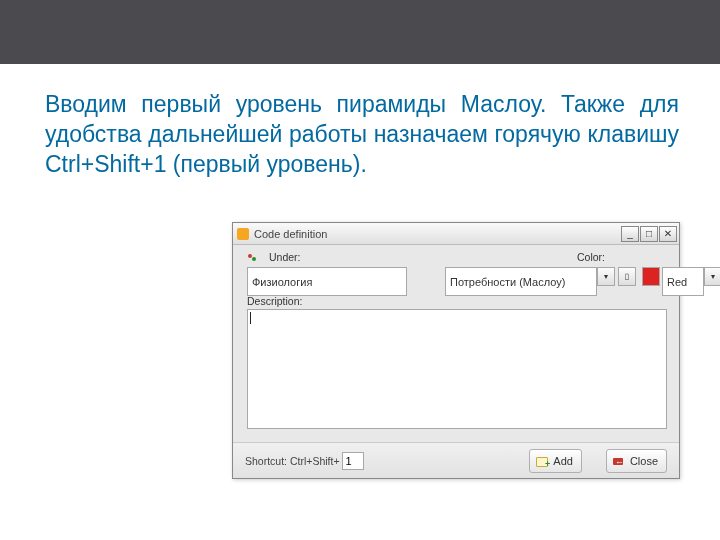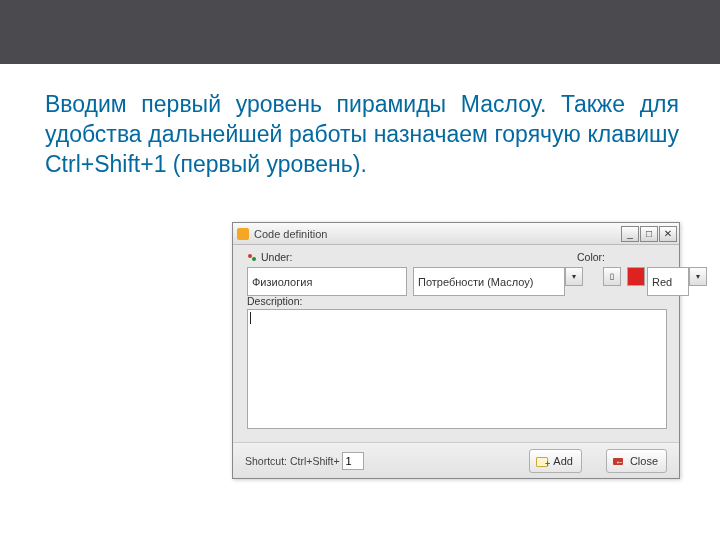--- a/index.html
+++ b/index.html
@@ -107,21 +107,21 @@
   }
   .textbox {
     height: 29px;
     border: 1px solid #a8a8a8;
     background: #fff;
     font-size: 11px;
     padding: 2px 4px;
     color: #333;
   }
   .codename-input { flex: 0 0 160px; }
-  .under-wrap { flex: 1; display: flex; gap: 20px; }
+  .under-wrap { flex: 1; display: flex; gap: 3px; margin-left: 32px; }
   .under-select { flex: 1; display: flex; }
   .under-select .textbox { flex: 1; }
   .drop-btn, .pick-btn {
     width: 18px; height: 19px;
     border: 1px solid #a8a8a8;
     background: linear-gradient(#fdfdfd,#dedede);
     display: flex; align-items: center; justify-content: center;
     font-size: 8px; cursor: pointer;
   }
   .color-cell { display: flex; gap: 2px; }
@@ -206,21 +206,21 @@
   .ico-close::before {
     content:""; position:absolute;
     left:0; top:3px; width:10px; height:7px;
     background:#c43a2e; border-radius:1px;
   }
   .ico-close::after {
     content:"←"; position:absolute;
     left:2px; top:1px; font-size:9px; color:#fff;
   }
   .spacer-cn { flex:0 0 160px; display:flex; align-items:center; gap:4px;}
-  .spacer-under { flex:1; display:flex; align-items:center; gap:4px;}
+  .spacer-under { flex:1; display:flex; align-items:center; gap:12px;}
   .spacer-col { flex:0 0 88px; display:flex; align-items:center; gap:4px;}
 </style>
 </head>
 <body>
 
 <div class="top-bar"></div>
 
 <div class="intro">Вводим первый уровень пирамиды Маслоу. Также для удобства дальнейшей работы назначаем горячую клавишу Ctrl+Shift+1 (первый уровень).</div>
 
 <div class="dialog">

